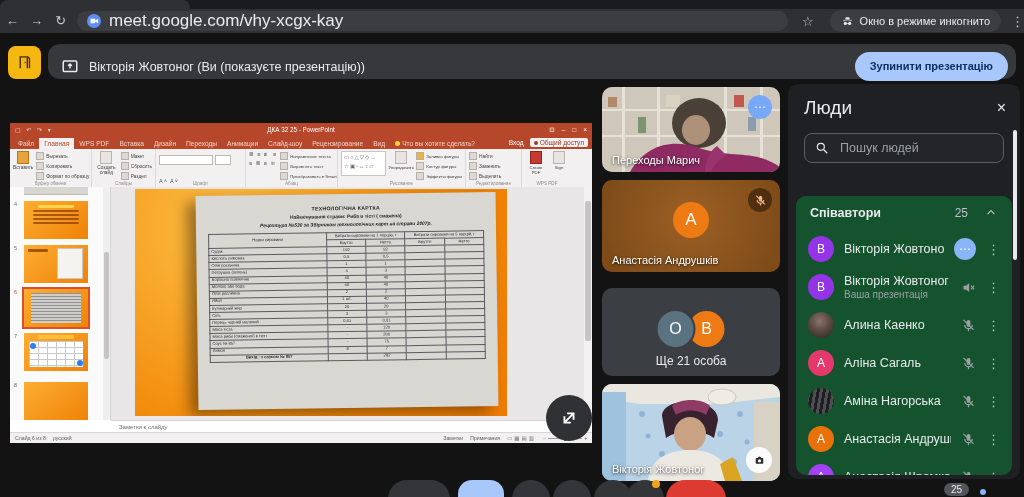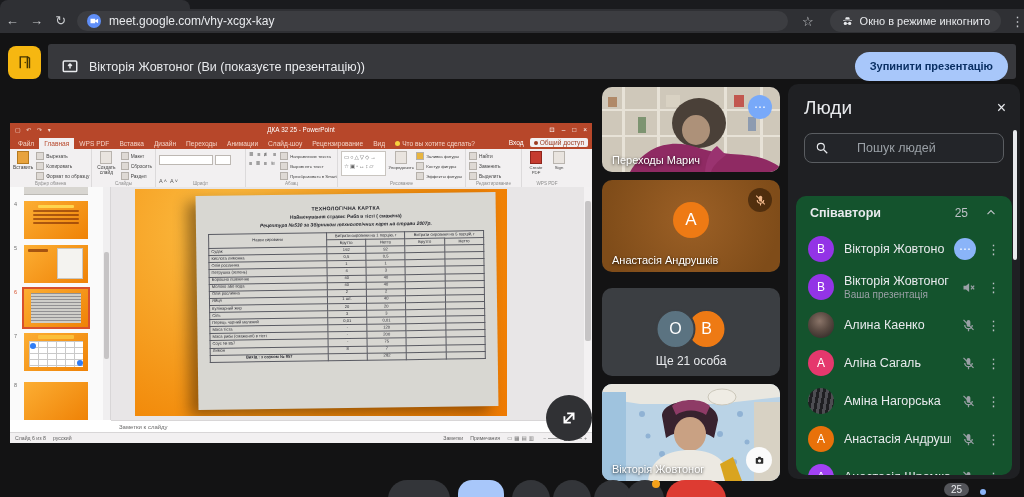--- a/index.html
+++ b/index.html
@@ -6,28 +6,28 @@
   #screen{position:relative;width:1024px;height:497px;overflow:hidden;background:#131314;
     font-family:"Liberation Sans",sans-serif;}
   .abs{position:absolute;}
 
   
   #chrome{position:absolute;top:0;left:0;width:1024px;height:33px;background:#1a1b1e;}
   #activetab{position:absolute;top:0;left:0;width:190px;height:9px;background:#2f3034;border-radius:8px 8px 0 0;}
   #toolbar{position:absolute;top:9px;left:0;width:1024px;height:24px;background:#2f3034;display:flex;align-items:center;}
   .navbtn{width:25px;text-align:center;color:#c8cacd;font-size:13px;line-height:24px;}
   #urlpill{height:20px;background:#3c3d41;border-radius:10px;width:730px;margin-left:4px;display:flex;align-items:center;padding:0 10px;gap:8px;box-sizing:border-box;}
-  #urltext{color:#e8eaed;font-size:12px;}
+  #urltext{color:#e8eaed;font-size:17px;}
   #star{margin-left:14px;color:#c8cacd;font-size:13px;}
   #incog{display:flex;align-items:center;gap:6px;background:#3c3d41;border-radius:11px;height:22px;padding:0 11px;color:#e8eaed;font-size:11px;margin-left:16px;white-space:nowrap;}
   #chromemenu{margin-left:10px;color:#c8cacd;font-size:13px;}
 
   
   #ybadge{left:8px;top:46px;width:33px;height:33px;border-radius:8px;background:#f6b711;display:flex;align-items:center;justify-content:center;}
-  #banner{left:48px;top:44px;width:968px;height:35px;border-radius:3px;background:#37383c;display:flex;align-items:center;gap:10px;padding:10px 8px 0 13px;box-sizing:border-box;}
+  #banner{left:48px;top:44px;width:968px;height:35px;border-radius:12px;background:#37383c;display:flex;align-items:center;gap:10px;padding:10px 8px 0 13px;box-sizing:border-box;}
   #bannertext{flex:1;color:#e8eaed;font-size:12.5px;white-space:nowrap;overflow:hidden;}
   #stopbtn{height:29px;border-radius:15px;background:#a8c7fa;color:#0a3064;font-size:11px;line-height:1.15;font-weight:bold;padding:0 15px;border:none;display:flex;align-items:center;text-align:center;font-family:"Liberation Sans",sans-serif;}
 
   
   #ppt{left:10px;top:123px;width:582px;height:320px;background:#fff;overflow:hidden;}
   .ptitlebar{height:13px;background:#b7472a;color:#fff;font-size:6.5px;display:flex;align-items:center;padding:0 5px;position:relative;}
   .qat{letter-spacing:2px;font-size:6px;color:#f4d8cd;}
   .ptitletext{position:absolute;left:0;right:0;text-align:center;font-size:6.3px;color:#fff;}
   .winbtns{margin-left:auto;display:flex;gap:7px;font-size:6.5px;color:#fff;z-index:2;}
   .ptabs{height:13px;background:#b7472a;display:flex;align-items:flex-end;font-size:6.6px;color:#f4d3c6;padding-left:3px;}
@@ -113,21 +113,21 @@
   .t3av.o{background:#5b7381;z-index:1;}
   .t3av.v{background:#ee7a14;margin-left:-9px;}
   .t3label{position:absolute;top:66px;width:100%;text-align:center;color:#e8eaed;font-size:12px;}
   .flipbadge{position:absolute;bottom:8px;right:8px;width:26px;height:26px;border-radius:50%;background:#fbfbfb;display:flex;align-items:center;justify-content:center;}
 
   
   #panel{left:788px;top:84px;width:232px;height:395px;background:#1f2023;border-radius:10px;color:#e8eaed;overflow:hidden;}
   .phead{display:flex;align-items:center;padding:13px 14px 8px 16px;}
   .ptitle2{font-size:19px;}
   .pclose{margin-left:auto;font-size:16px;color:#e8eaed;line-height:1;}
-  .psearch{margin:6px 16px 0;height:30px;border:1px solid #5a5d61;border-radius:8px;background:#232529;display:flex;align-items:center;gap:26px;padding:0 10px;box-sizing:border-box;}
+  .psearch{margin:6px 16px 0;height:30px;border:1px solid #5a5d61;border-radius:8px;background:#232529;display:flex;align-items:center;gap:9px;padding:0 10px;box-sizing:border-box;}
   .psearch input{background:transparent;border:none;outline:none;color:#e8eaed;font-size:12.5px;width:100%;font-family:"Liberation Sans",sans-serif;}
   .psearch input::placeholder{color:#9aa0a6;}
   .psec{margin:15px 16px 0;font-size:9.5px;letter-spacing:.8px;color:#9aa0a6;}
   .pcard{position:absolute;left:8px;right:8px;top:112px;bottom:4px;background:#14532d;border-radius:10px;overflow:hidden;}
   .pgrouphead{height:34px;display:flex;align-items:center;padding:0 14px;}
   .pgname{font-size:12.5px;font-weight:bold;flex:1;}
   .pgcount{font-size:12px;color:#bdc1c6;margin-right:16px;}
   .prow{height:38px;display:flex;align-items:center;padding:0 12px;gap:10px;}
   .pav{width:26px;height:26px;border-radius:50%;color:#fff;font-size:12px;display:flex;align-items:center;justify-content:center;flex:0 0 26px;position:relative;}
   .photo1{background:radial-gradient(circle at 45% 35%,#8a7468 0%,#5a4a42 45%,#2c2624 95%);}

